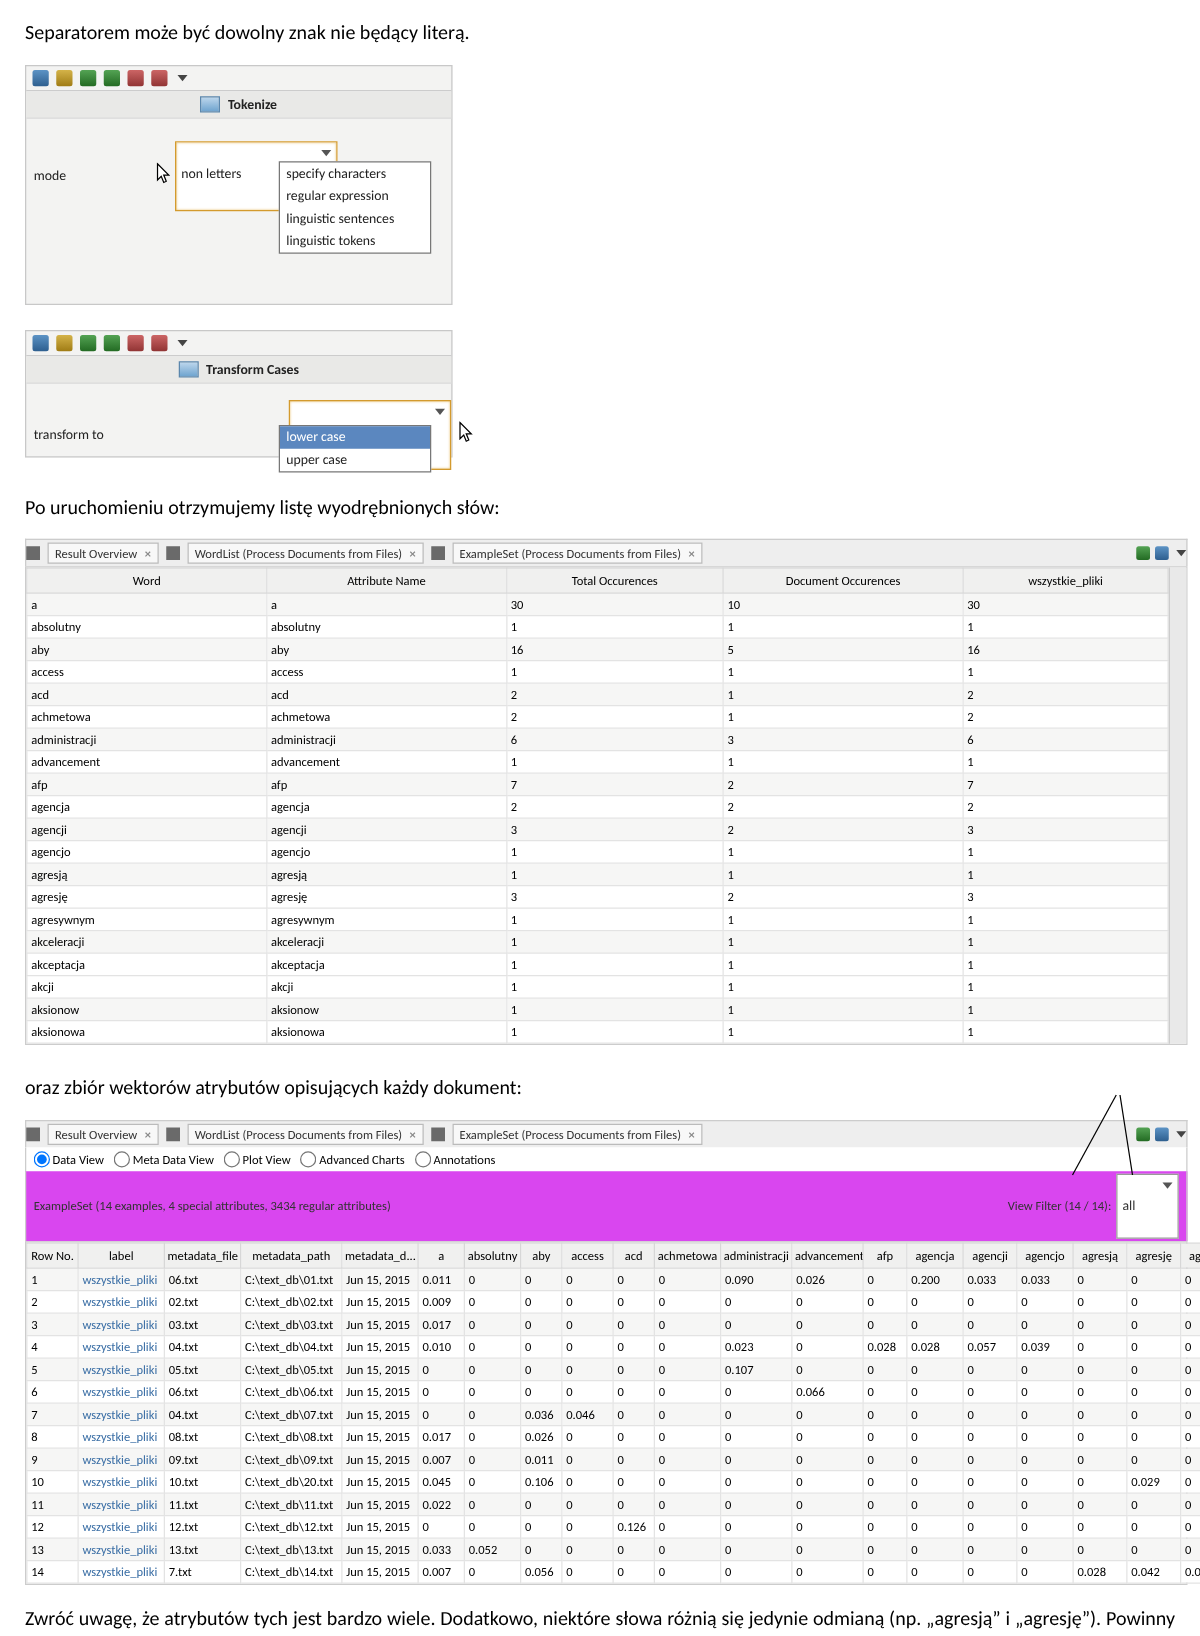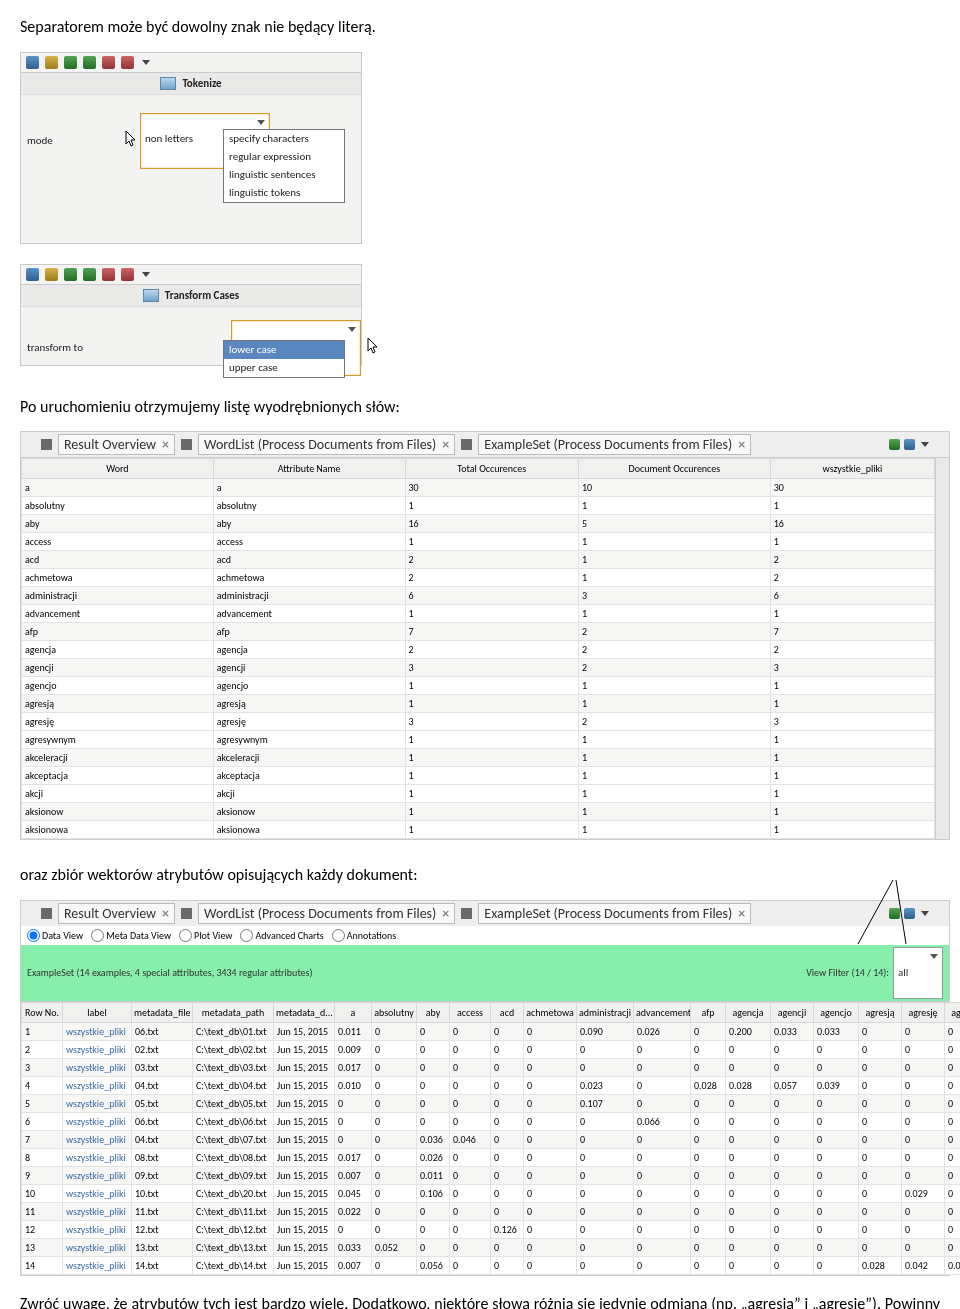--- a/index.html
+++ b/index.html
@@ -21,36 +21,36 @@
 .op-row .op-name{font-weight:bold;font-size:11px}
 .param-row{position:absolute;left:6px;display:flex;align-items:center;gap:8px}
 .param-row .lbl{width:100px;font-size:11px}
 .cmb{display:flex;align-items:flex-start;border:1px solid #999;background:#fff;height:18px;font-size:11px;padding:18px 4px;width:120px;position:relative}
 .cmb .arr{position:absolute;right:4px;top:6px;width:0;height:0;border-left:4px solid transparent;border-right:4px solid transparent;border-top:5px solid #555}
 .cmb.sel{border:1px solid #d39a2e;box-shadow:0 0 2px #e4b75b inset}
 .dropdown{position:absolute;border:1px solid #777;background:#fff;font-size:11px;line-height:16px;}
 .dropdown div{padding:1px 5px;white-space:nowrap}
 .dropdown .highl{background:#5b87bf;color:#fff}
 
-.tabs{display:flex;align-items:center;gap:6px;font-size:14px;color:#333;background:#eee;border:1px solid #ccc;border-bottom:none;padding:2px 20px}
+.tabs{display:flex;align-items:center;gap:6px;font-size:10px;color:#333;background:#eee;border:1px solid #ccc;border-bottom:none;padding:2px 0}
 .tabs .tab{display:flex;align-items:center;gap:3px;background:#f8f8f8;border:1px solid #bbb;padding:1px 5px}
 .tabs .tab .x{color:#888;font-weight:bold;margin-left:3px}
 .tabs .icn{width:11px;height:11px;background:#6a6a6a;display:inline-block}
 .topright{margin-left:auto;display:flex;align-items:center;gap:4px}
 .tbl-wrap{border:1px solid #ccc;font-size:10px}
 .grid{width:100%;border-collapse:collapse;table-layout:fixed}
 .grid th{background:#f0f0ef;border:1px solid #d7d7d7;font-weight:normal;font-size:10px;text-align:center;padding:3px 2px;white-space:nowrap;overflow:hidden}
 .grid td{border:1px solid #e3e3e3;font-size:10px;padding:2px 3px;white-space:nowrap;overflow:hidden}
 .grid tr.odd td{background:#f6f6f5}
 .grid tr.even td{background:#fff}
 .sbar{width:13px;background:#e9e9e9;border-left:1px solid #ccc}
 .radio-row{display:flex;align-items:center;gap:8px;font-size:10px;padding:3px 6px;border-left:1px solid #ccc;border-right:1px solid #ccc;background:#fff}
 .radio-row label{display:flex;align-items:center;gap:2px}
 .radio-row input{margin:0}
-.info-row{display:flex;align-items:center;gap:8px;font-size:10px;padding:2px 6px;border-left:1px solid #ccc;border-right:1px solid #ccc;background:#86efac;color:#333}
+.info-row{display:flex;align-items:center;gap:8px;font-size:10px;padding:2px 6px;border-left:1px solid #ccc;border-right:1px solid #ccc;background:#d946ef;color:#333}
 .info-row .vf{margin-left:auto;display:flex;align-items:center;gap:4px}
 .arrow-anno{position:absolute;pointer-events:none}
 .es-wrap{position:relative}
 </style>
 </head>
 <body>
 
 <p class="para">Separatorem może być dowolny znak nie będący literą.</p>
 
 <div class="panel panel1">
@@ -675,21 +675,21 @@
             <td>0</td>
             <td>0</td>
             <td>0</td>
             <td>0</td>
             <td>0</td>
             <td>0</td>
           </tr>
           <tr class="even">
             <td>14</td>
             <td style="color: rgb(58, 110, 165);">wszystkie_pliki</td>
-            <td>14.txt</td>
+            <td>7.txt</td>
             <td>C:\text_db\14.txt</td>
             <td>Jun 15, 2015</td>
             <td>0.007</td>
             <td>0</td>
             <td>0.056</td>
             <td>0</td>
             <td>0</td>
             <td>0</td>
             <td>0</td>
             <td>0</td>

